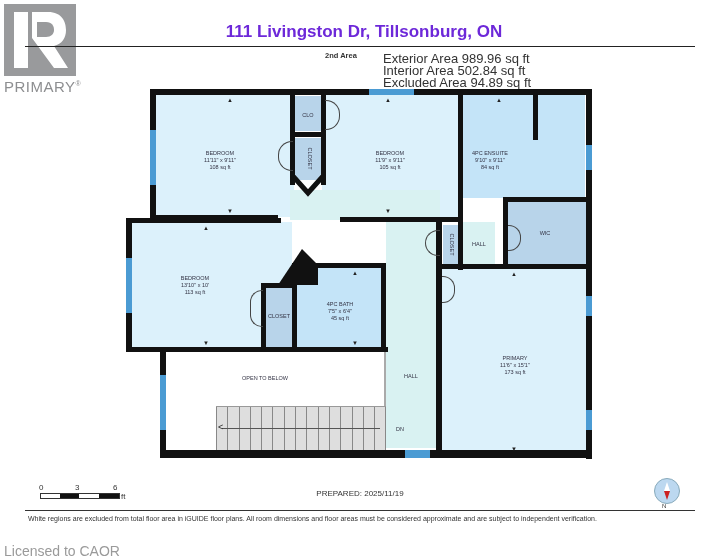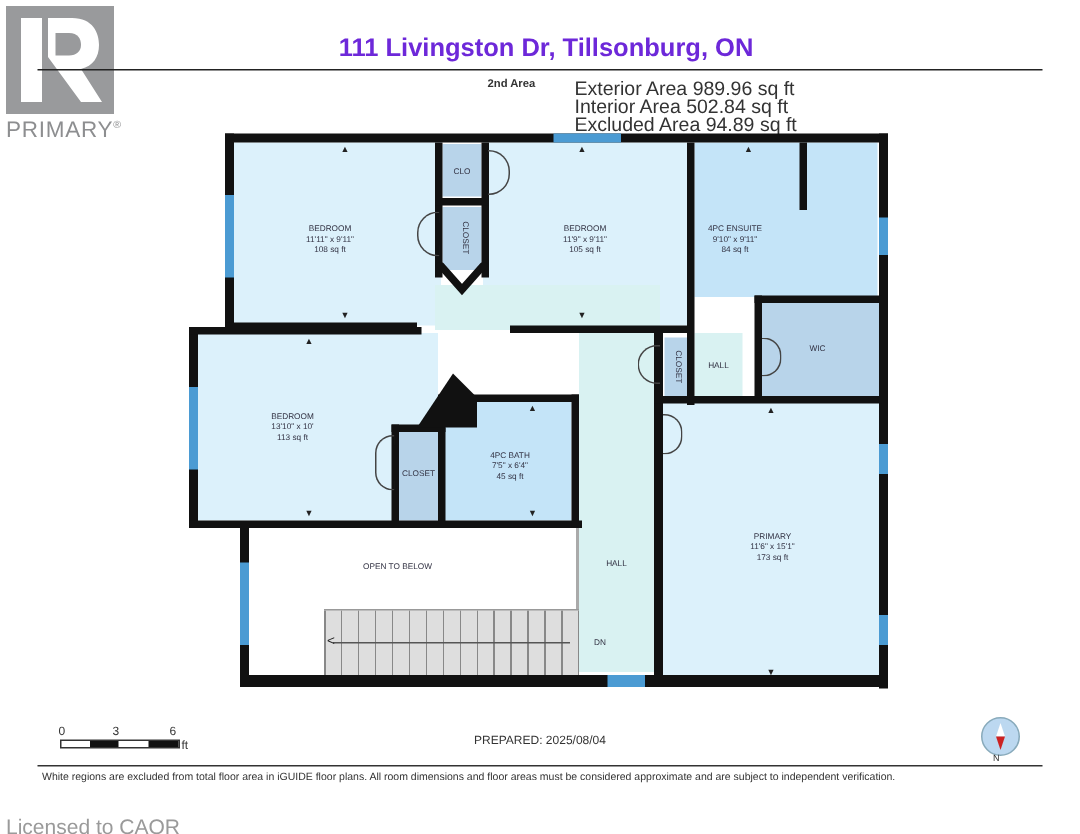--- a/index.html
+++ b/index.html
@@ -197,21 +197,21 @@
 
 <div class="abs" style="left:40px;top:493px;width:78px;height:4px;border:1px solid #333;">
   <div style="position:absolute;left:19px;top:0;width:19px;height:4px;background:#111;"></div>
   <div style="position:absolute;left:58px;top:0;width:20px;height:4px;background:#111;"></div>
 </div>
 <div class="scale-label" style="left:39px;top:483px;">0</div>
 <div class="scale-label" style="left:75px;top:483px;">3</div>
 <div class="scale-label" style="left:113px;top:483px;">6</div>
 <div class="scale-label" style="left:121px;top:492px;">ft</div>
 
-<div class="abs prepared">PREPARED: 2025/08/04</div>
+<div class="abs prepared">PREPARED: 2025/11/19</div>
 
 <div class="abs compass">
   <svg width="24" height="24" viewBox="0 0 24 24">
     <polygon points="12,3 9,12 15,12" fill="#ffffff"></polygon>
     <polygon points="9,12 15,12 12,21" fill="#cc2222"></polygon>
   </svg>
 </div>
 <div class="abs compass-n">N</div>
 
 <div class="abs hr-bottom"></div>

